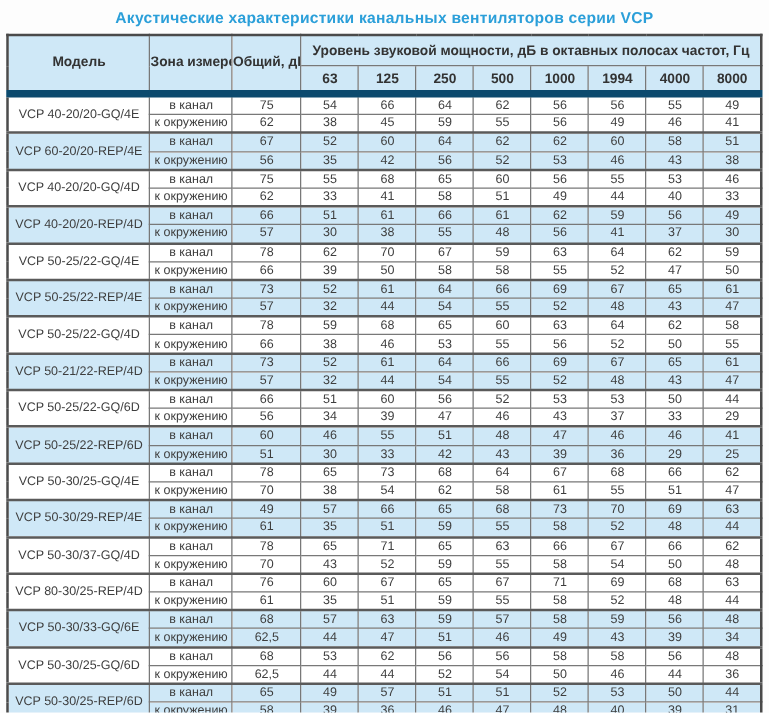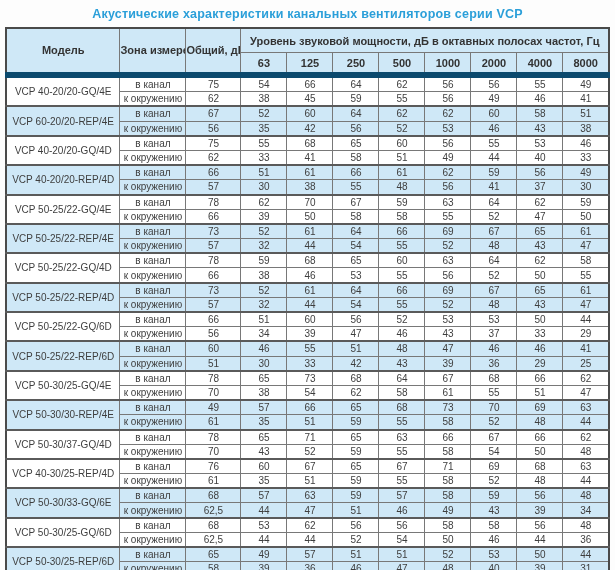--- a/index.html
+++ b/index.html
@@ -83,21 +83,21 @@
       <th rowspan="2" class="zone-header">Зона измерения</th>
       <th rowspan="2" class="total-header">Общий, дБА</th>
       <th colspan="8" class="octave-header">Уровень звуковой мощности, дБ в октавных полосах частот, Гц</th>
     </tr>
     <tr class="freq-row" id="freq-row">
         <th>63</th>
         <th>125</th>
         <th>250</th>
         <th>500</th>
         <th>1000</th>
-        <th>2000</th>
+        <th>1994</th>
         <th>4000</th>
         <th>8000</th>
       </tr>
   </thead>
 <tbody class="group">
       <tr>
         <td rowspan="2" class="model-cell">VCP 40-20/20-GQ/4E</td>
         <td class="zone-cell">в канал</td>
         <td class="total-cell">75</td>
         <td class="level-cell">54</td>
@@ -279,21 +279,21 @@
         <td class="level-cell">53</td>
         <td class="level-cell">55</td>
         <td class="level-cell">56</td>
         <td class="level-cell">52</td>
         <td class="level-cell">50</td>
         <td class="level-cell">55</td>
       </tr>
     </tbody>
     <tbody class="group shaded">
       <tr>
-        <td rowspan="2" class="model-cell">VCP 50-25/22-REP/4D</td>
+        <td rowspan="2" class="model-cell">VCP 50-21/22-REP/4D</td>
         <td class="zone-cell">в канал</td>
         <td class="total-cell">73</td>
         <td class="level-cell">52</td>
         <td class="level-cell">61</td>
         <td class="level-cell">64</td>
         <td class="level-cell">66</td>
         <td class="level-cell">69</td>
         <td class="level-cell">67</td>
         <td class="level-cell">65</td>
         <td class="level-cell">61</td>
@@ -387,21 +387,21 @@
         <td class="level-cell">62</td>
         <td class="level-cell">58</td>
         <td class="level-cell">61</td>
         <td class="level-cell">55</td>
         <td class="level-cell">51</td>
         <td class="level-cell">47</td>
       </tr>
     </tbody>
     <tbody class="group shaded">
       <tr>
-        <td rowspan="2" class="model-cell">VCP 50-30/30-REP/4E</td>
+        <td rowspan="2" class="model-cell">VCP 50-30/29-REP/4E</td>
         <td class="zone-cell">в канал</td>
         <td class="total-cell">49</td>
         <td class="level-cell">57</td>
         <td class="level-cell">66</td>
         <td class="level-cell">65</td>
         <td class="level-cell">68</td>
         <td class="level-cell">73</td>
         <td class="level-cell">70</td>
         <td class="level-cell">69</td>
         <td class="level-cell">63</td>
@@ -441,21 +441,21 @@
         <td class="level-cell">59</td>
         <td class="level-cell">55</td>
         <td class="level-cell">58</td>
         <td class="level-cell">54</td>
         <td class="level-cell">50</td>
         <td class="level-cell">48</td>
       </tr>
     </tbody>
     <tbody class="group">
       <tr>
-        <td rowspan="2" class="model-cell">VCP 40-30/25-REP/4D</td>
+        <td rowspan="2" class="model-cell">VCP 80-30/25-REP/4D</td>
         <td class="zone-cell">в канал</td>
         <td class="total-cell">76</td>
         <td class="level-cell">60</td>
         <td class="level-cell">67</td>
         <td class="level-cell">65</td>
         <td class="level-cell">67</td>
         <td class="level-cell">71</td>
         <td class="level-cell">69</td>
         <td class="level-cell">68</td>
         <td class="level-cell">63</td>

